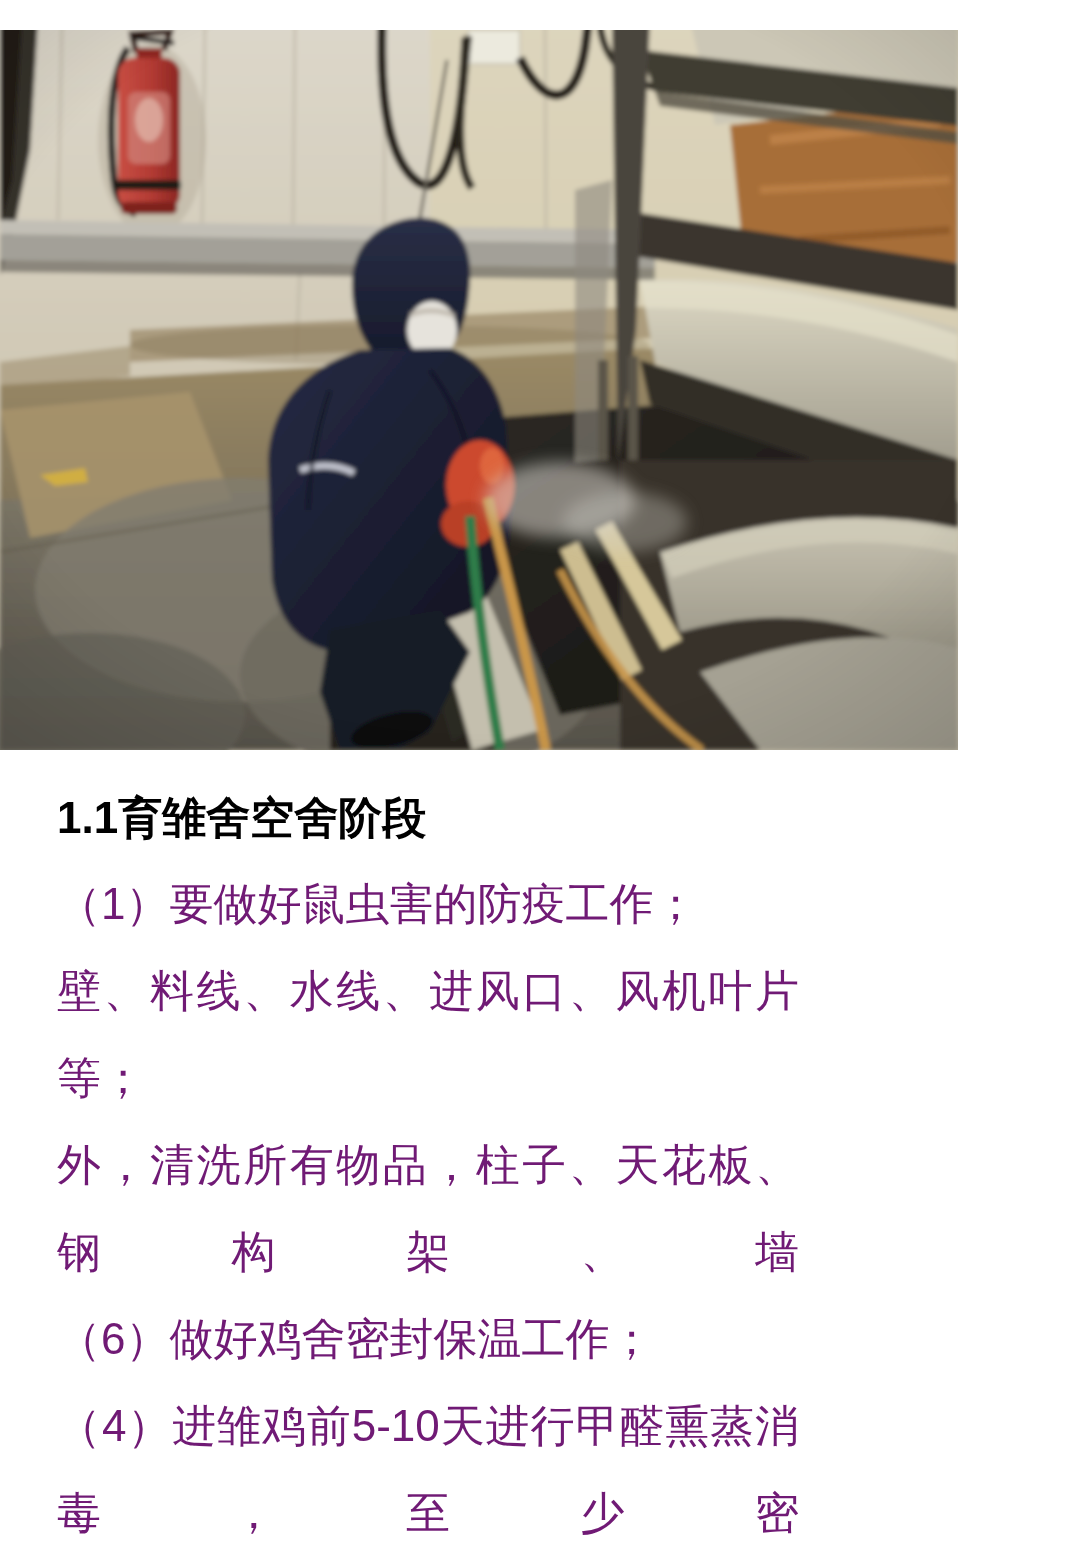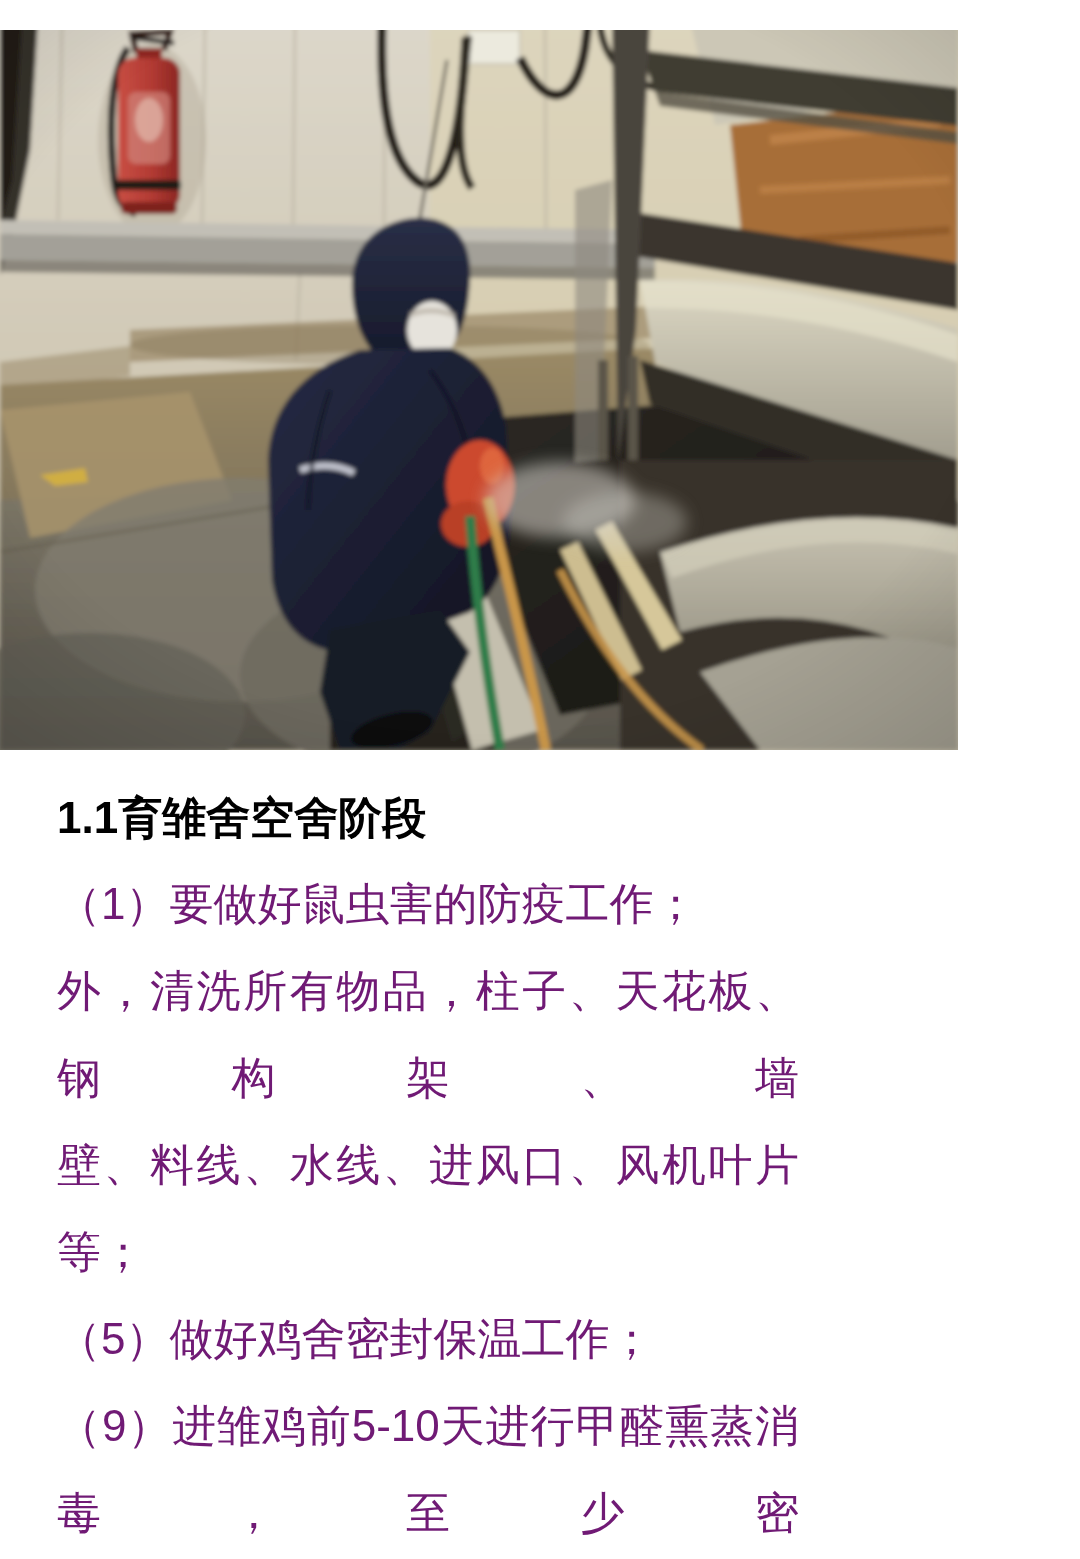--- a/index.html
+++ b/index.html
@@ -194,27 +194,27 @@
   </figure>
 
   <div class="text-block">
     <h2 class="heading">1.1育雏舍空舍阶段</h2>
 
     <div class="para">
       <div class="line">（1）要做好鼠虫害的防疫工作；</div>
     </div>
 
     <div class="para">
+      <div class="line">壁、料线、水线、进风口、风机叶片等；</div>
       <div class="line stretch">外，清洗所有物品，柱子、天花板、钢构架、墙</div>
-      <div class="line">壁、料线、水线、进风口、风机叶片等；</div>
-    </div>
-
-
-    <div class="para">
-      <div class="line">（5）做好鸡舍密封保温工作；</div>
-    </div>
-
-    <div class="para">
-      <div class="line stretch">（9）进雏鸡前5-10天进行甲醛熏蒸消毒，至少密</div>
+    </div>
+
+
+    <div class="para">
+      <div class="line">（6）做好鸡舍密封保温工作；</div>
+    </div>
+
+    <div class="para">
+      <div class="line stretch">（4）进雏鸡前5-10天进行甲醛熏蒸消毒，至少密</div>
     </div>
   </div>
 
 </div>
 
 </body></html>

